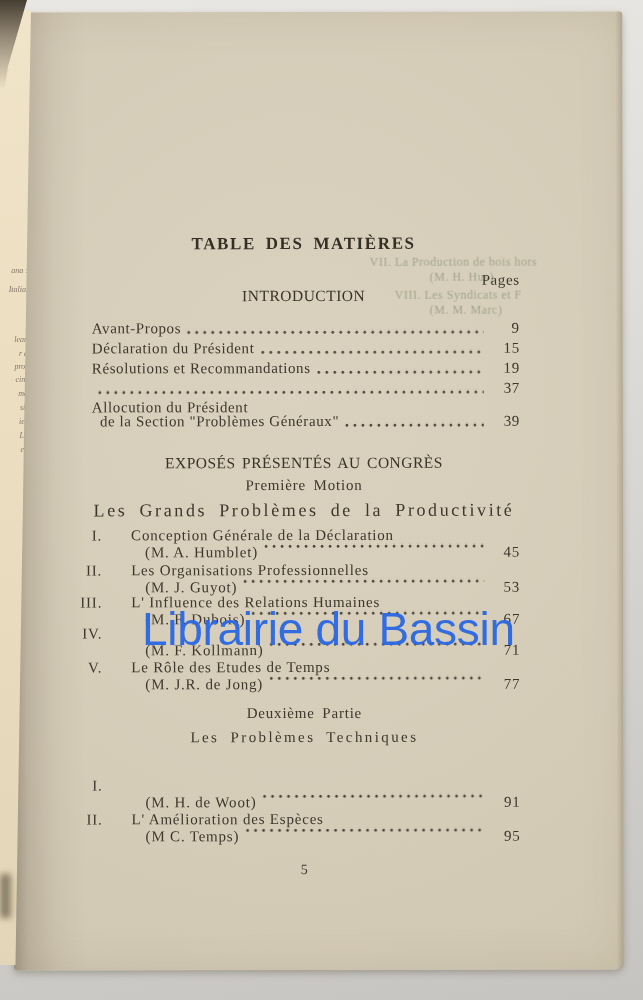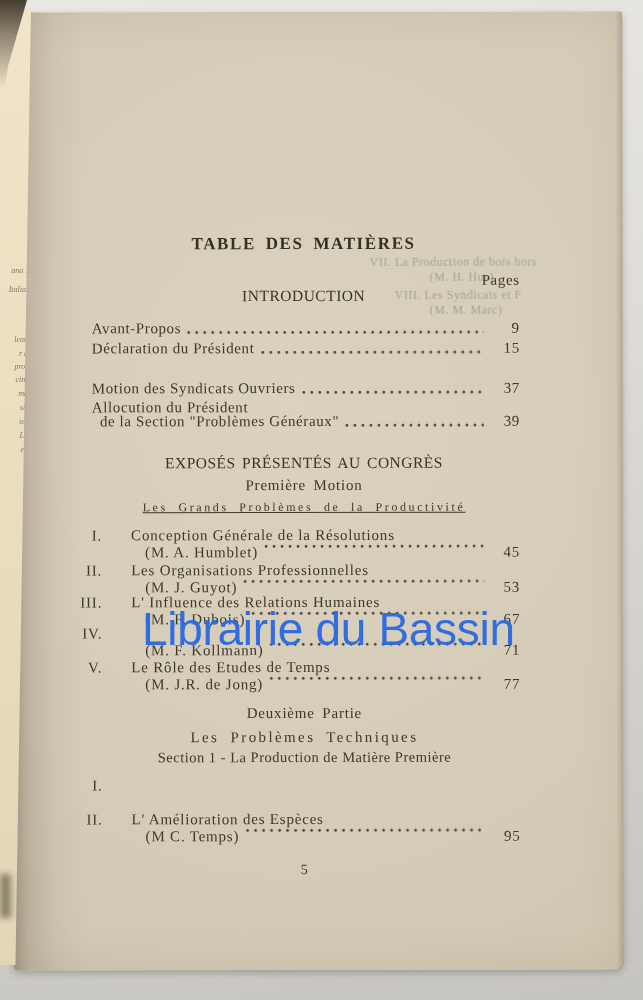--- a/index.html
+++ b/index.html
@@ -50,21 +50,21 @@
   .content{
     position:absolute; left:75px; top:0; width:432px; height:100%;
     color:#3e372c; font-size:15px; letter-spacing:.6px;
   }
   .content > div{position:absolute;}
   .center{left:0; width:100%; text-align:center; white-space:nowrap;}
   .h-title{font-size:17px; font-weight:bold; letter-spacing:1.6px; word-spacing:4px; color:#362f25;text-align:center;}
   .pages-label{left:0; width:100%; text-align:right;}
   .h-sub{font-size:15.5px; letter-spacing:.5px; word-spacing:2px; color:#3a3328;}
   .h-part{font-size:15px; letter-spacing:.8px; word-spacing:3px;}
-  .h-wide1{font-size:12px; letter-spacing:2.6px; word-spacing:5px;text-decoration:underline;}
+  .h-wide1{font-size:18px; letter-spacing:2.6px; word-spacing:5px;}
   .h-wide2{font-size:15px; letter-spacing:2.4px; word-spacing:5px;}
   .h-sec{font-size:14.5px; letter-spacing:.5px;}
   .row{left:4px; width:428px; display:flex; align-items:flex-end; white-space:nowrap;}
   .lead{
     flex:1; height:4px; margin:0 6px 3px 6px;
     background-image:radial-gradient(circle at 2px 2.2px, rgba(62,54,42,.9) 1.25px, rgba(0,0,0,0) 1.7px);
     background-size:8px 4px; background-repeat:repeat-x; background-position:left bottom;
   }
   .pg{flex:0 0 30px; text-align:right;}
   .indent2{padding-left:8px;}
@@ -124,42 +124,46 @@
       <div class="row" style="top:308px">
         <span>Avant-Propos</span>
         <span class="lead"></span>
         <span class="pg">9</span>
       </div>
       <div class="row" style="top:328px">
         <span>Déclaration du Président</span>
         <span class="lead"></span>
         <span class="pg">15</span>
       </div>
+      <div class="row" style="top:348px">
+        <span>Résolutions et Recommandations</span>
+        <span class="lead"></span>
+        <span class="pg">19</span>
+      </div>
       <div class="row" style="top:368px">
-        <span>Motion des Syndicats Ouvriers</span>
         <span class="lead"></span>
         <span class="pg">37</span>
       </div>
       <div class="row" style="top:387px">
         <span>Allocution du Président</span>
       </div>
       <div class="row" style="top:401px">
         <span class="indent2">de la Section "Problèmes Généraux"</span>
         <span class="lead"></span>
         <span class="pg">39</span>
       </div>
 
       <div class="center h-sub" style="top:442px">EXPOSÉS PRÉSENTÉS AU CONGRÈS</div>
       <div class="center h-part" style="top:465px">Première Motion</div>
       <div class="center h-wide1" style="top:488px">Les Grands Problèmes de la Productivité</div>
 
       <div class="entry" style="top:515px">
         <div class="tl">
             <span class="num">I.</span>
-            <span class="etitle">Conception Générale de la Résolutions</span>
+            <span class="etitle">Conception Générale de la Déclaration</span>
           </div>
         <div class="al">
             <span>(M. A. Humblet)</span>
             <span class="lead"></span>
             <span class="pg">45</span>
           </div>
       </div>
       <div class="entry" style="top:550px">
         <div class="tl">
             <span class="num">II.</span>
@@ -199,25 +203,29 @@
           </div>
         <div class="al">
             <span>(M. J.R. de Jong)</span>
             <span class="lead"></span>
             <span class="pg">77</span>
           </div>
       </div>
 
       <div class="center h-wide2" style="top:717px">Les Problèmes Techniques</div>
       <div class="center h-part" style="top:693px">Deuxième Partie</div>
-      <div class="center h-sec" style="top:737px">Section 1 - La Production de Matière Première</div>
 
       <div class="entry" style="top:765px">
         <div class="tl">
             <span class="num">I.</span>
+          </div>
+        <div class="al">
+            <span>(M. H. de Woot)</span>
+            <span class="lead"></span>
+            <span class="pg">91</span>
           </div>
       </div>
       <div class="entry" style="top:799px">
         <div class="tl">
             <span class="num">II.</span>
             <span class="etitle">L' Amélioration des Espèces</span>
           </div>
         <div class="al">
             <span>(M C. Temps)</span>
             <span class="lead"></span>

